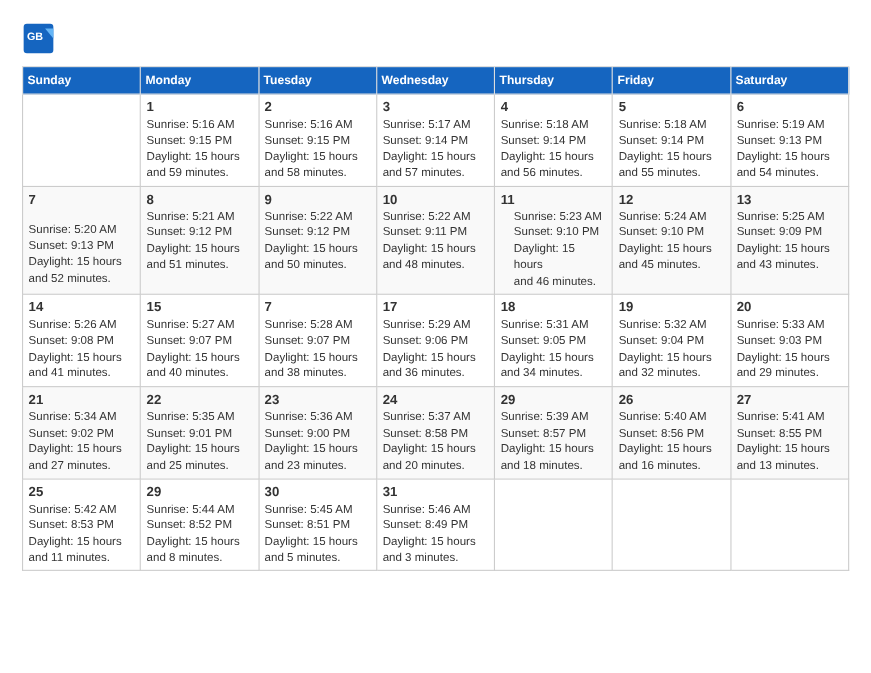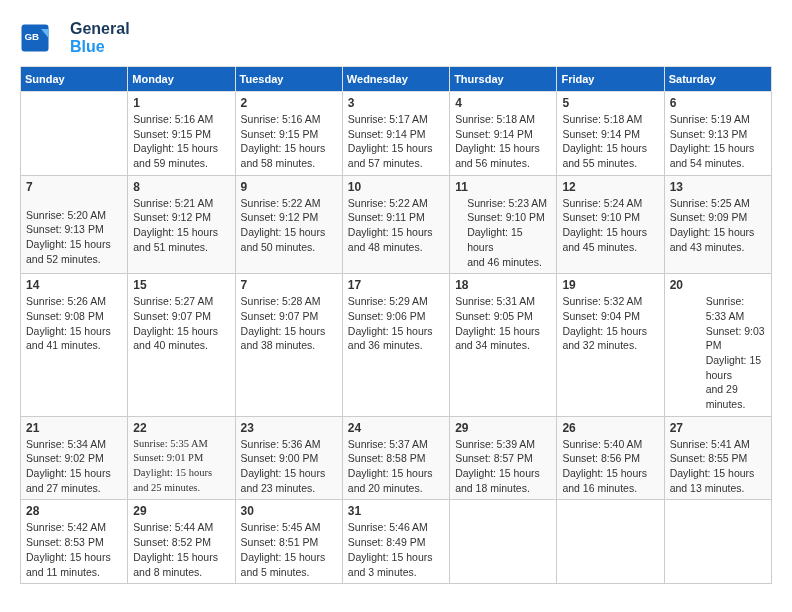--- a/index.html
+++ b/index.html
@@ -82,24 +82,20 @@
 </head>
 <body>
 
 <div class="header-area">
   <div class="logo">
     <svg class="logo-icon" viewBox="0 0 40 40">
       <rect x="2" y="2" width="36" height="36" rx="4" fill="#1565C0"></rect>
       <text x="6" y="22" font-size="13" font-weight="bold" fill="white" font-family="Arial">GB</text>
       <polygon points="28,8 38,8 38,20" fill="#64B5F6"></polygon>
     </svg>
-    <div>
-      <div style="font-size:16px;font-weight:bold;color:#1a3a5c;">General</div>
-      <div style="font-size:16px;font-weight:bold;color:#2196F3;">Blue</div>
-    </div>
   </div>
   <div class="title-area">
     <div class="month-title"></div>
     <div class="location-title"></div>
   </div>
 </div>
 
 <table>
   <thead>
     <tr id="weekday-header">
@@ -247,37 +243,37 @@
         </td>
         <td>
           <span class="day-number">19</span>
           <div class="day-info" style="white-space: pre-line;">Sunrise: 5:32 AM
 Sunset: 9:04 PM
 Daylight: 15 hours
 and 32 minutes.</div>
         </td>
         <td>
           <span class="day-number">20</span>
-          <div class="day-info" style="white-space: pre-line; margin-left: 36px;">Sunrise: 5:33 AM
+          <div class="day-info" style="white-space: pre-line;">Sunrise: 5:33 AM
 Sunset: 9:03 PM
 Daylight: 15 hours
 and 29 minutes.</div>
         </td>
       </tr>
       <tr>
         <td>
           <span class="day-number">21</span>
           <div class="day-info" style="white-space: pre-line;">Sunrise: 5:34 AM
 Sunset: 9:02 PM
 Daylight: 15 hours
 and 27 minutes.</div>
         </td>
         <td>
           <span class="day-number">22</span>
-          <div class="day-info" style="white-space: pre-line; font-family: Liberation Serif, serif;">Sunrise: 5:35 AM
+          <div class="day-info" style="white-space: pre-line;">Sunrise: 5:35 AM
 Sunset: 9:01 PM
 Daylight: 15 hours
 and 25 minutes.</div>
         </td>
         <td>
           <span class="day-number">23</span>
           <div class="day-info" style="white-space: pre-line;">Sunrise: 5:36 AM
 Sunset: 9:00 PM
 Daylight: 15 hours
 and 23 minutes.</div>
@@ -306,21 +302,21 @@
         <td>
           <span class="day-number">27</span>
           <div class="day-info" style="white-space: pre-line;">Sunrise: 5:41 AM
 Sunset: 8:55 PM
 Daylight: 15 hours
 and 13 minutes.</div>
         </td>
       </tr>
       <tr>
         <td>
-          <span class="day-number">28</span>
+          <span class="day-number">25</span>
           <div class="day-info" style="white-space: pre-line;">Sunrise: 5:42 AM
 Sunset: 8:53 PM
 Daylight: 15 hours
 and 11 minutes.</div>
         </td>
         <td>
           <span class="day-number">29</span>
           <div class="day-info" style="white-space: pre-line;">Sunrise: 5:44 AM
 Sunset: 8:52 PM
 Daylight: 15 hours

